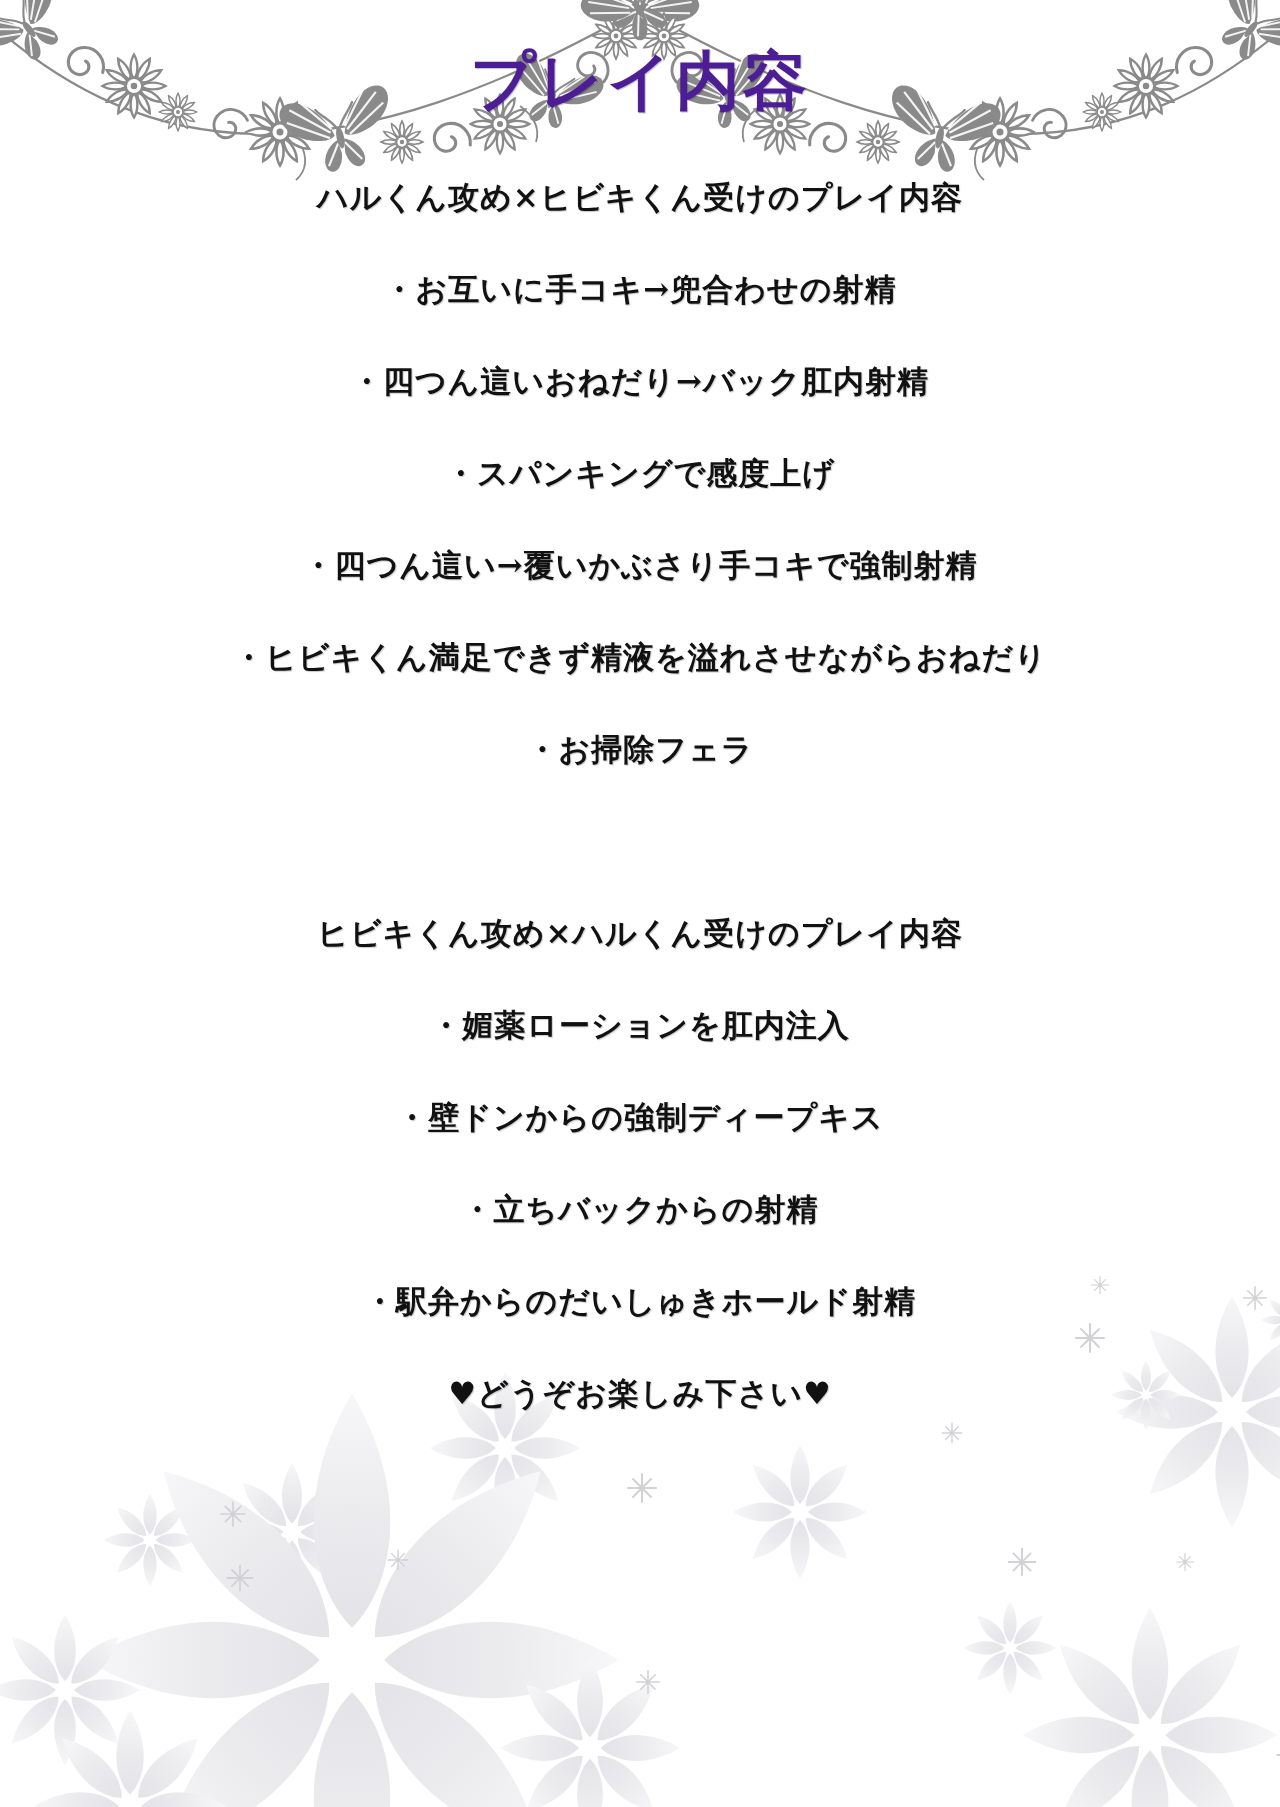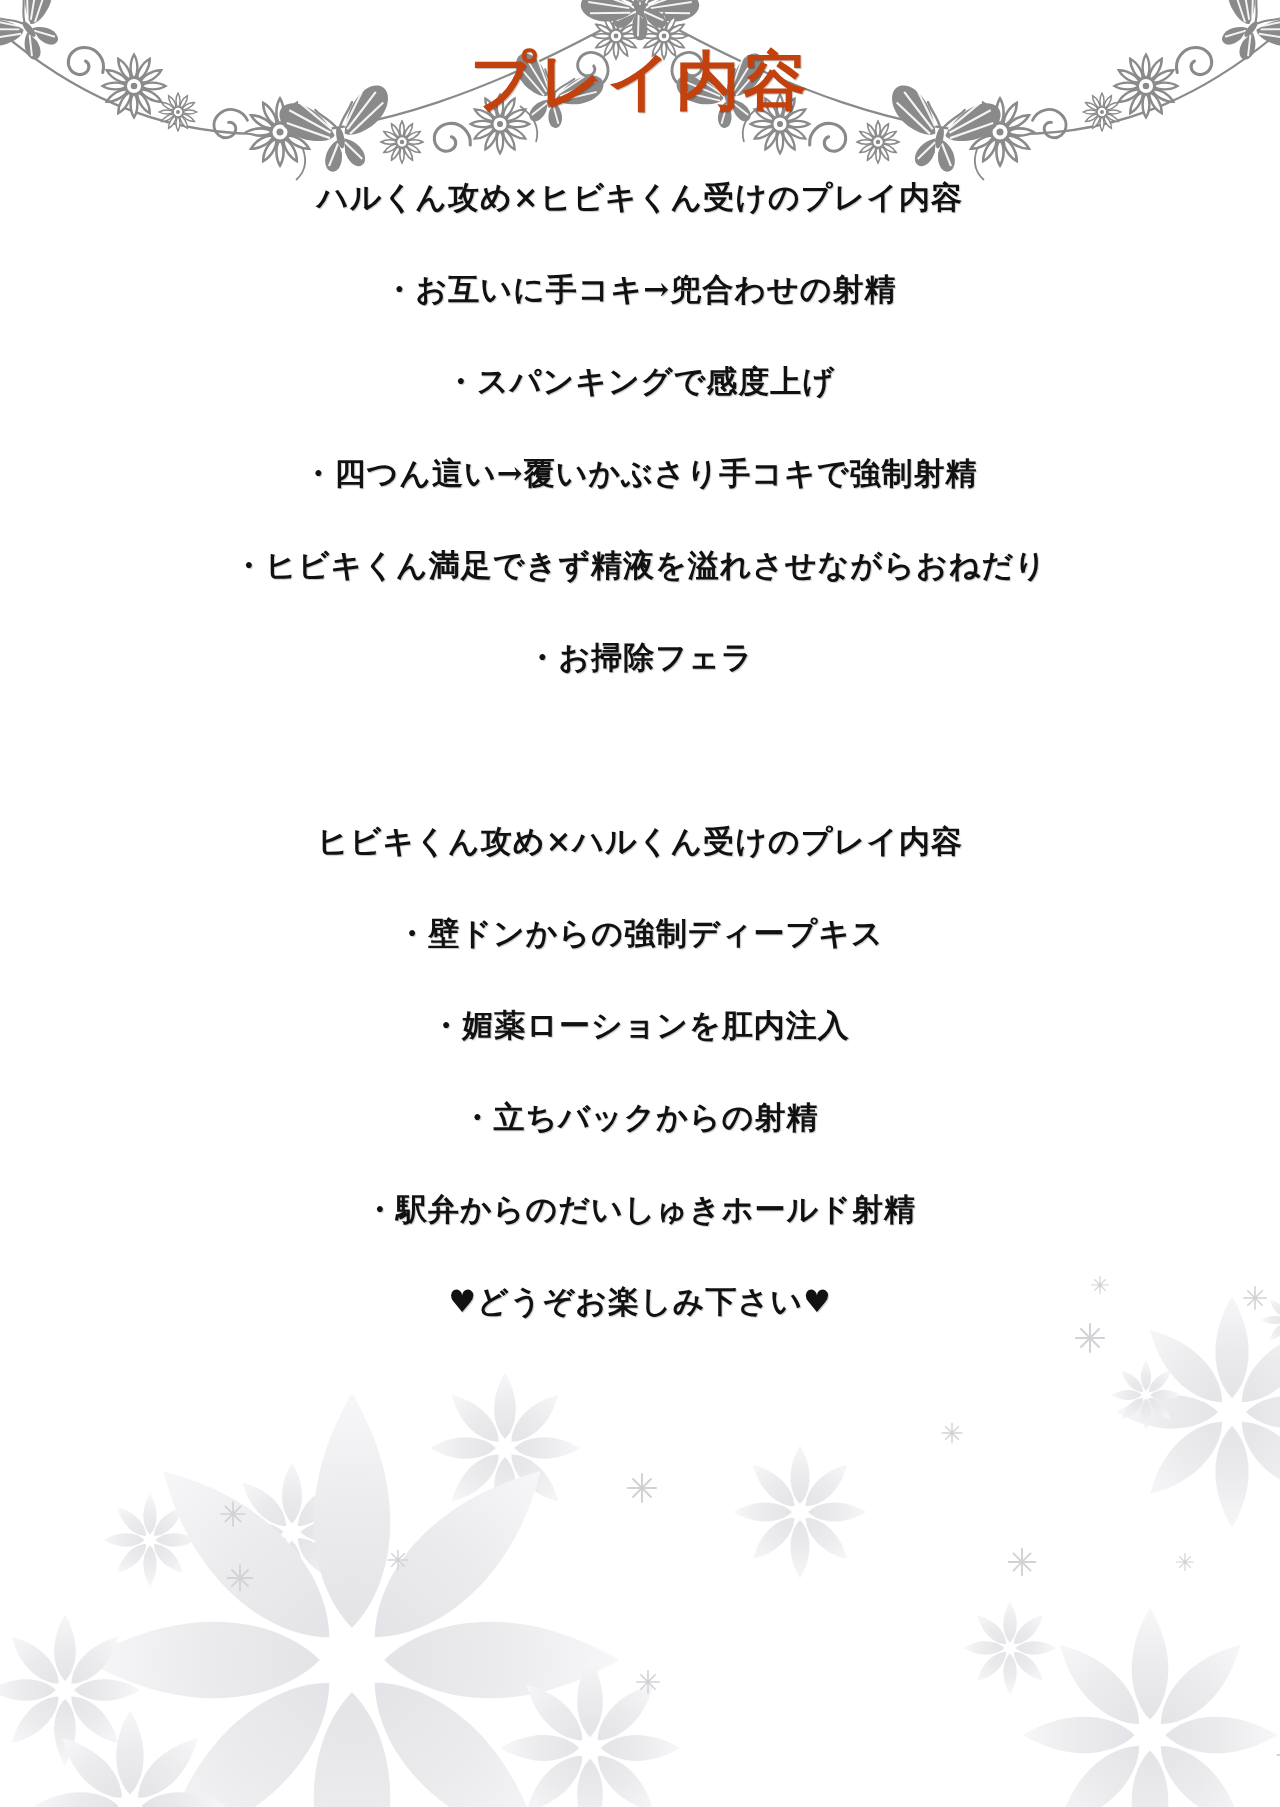--- a/index.html
+++ b/index.html
@@ -17,21 +17,21 @@
   .title{
     position:absolute;
     left:0;right:0;top:38px;
     z-index:2;
     margin:0;
     text-align:center;
     font-family:"DejaVu Sans","Liberation Sans",sans-serif;
     font-weight:800;
     font-size:64px;
     letter-spacing:3px;
-    color:#c2410c;
+    color:#4c1d95;
     text-shadow:1px 1px 1px rgba(0,0,0,0.25);
   }
   .lines{
     position:absolute;
     left:0;right:0;top:152px;
     z-index:2;
   }
   .line{
     height:92px;
     display:flex;
@@ -170,29 +170,30 @@
     <g>
       <use href="#lsw" transform="matrix(-1,0,0,1,1280,0)"></use>
     </g>
   </svg>
 
   <h1 class="title">プレイ内容</h1>
 
   <div class="lines">
     <div class="line">ハルくん攻め×ヒビキくん受けのプレイ内容</div>
     <div class="line">・お互いに手コキ→兜合わせの射精</div>
+    <div class="line">・四つん這いおねだり→バック肛内射精</div>
     <div class="line">・スパンキングで感度上げ</div>
     <div class="line">・四つん這い→覆いかぶさり手コキで強制射精</div>
     <div class="line">・ヒビキくん満足できず精液を溢れさせながらおねだり</div>
     <div class="line">・お掃除フェラ</div>
 
     <div class="spacer"></div>
 
     <div class="line">ヒビキくん攻め×ハルくん受けのプレイ内容</div>
+    <div class="line">・媚薬ローションを肛内注入</div>
     <div class="line">・壁ドンからの強制ディープキス</div>
-    <div class="line">・媚薬ローションを肛内注入</div>
     <div class="line">・立ちバックからの射精</div>
     <div class="line">・駅弁からのだいしゅきホールド射精</div>
 
     <div class="line">♥どうぞお楽しみ下さい♥</div>
   </div>
 
 </div>
 
 </body></html>

